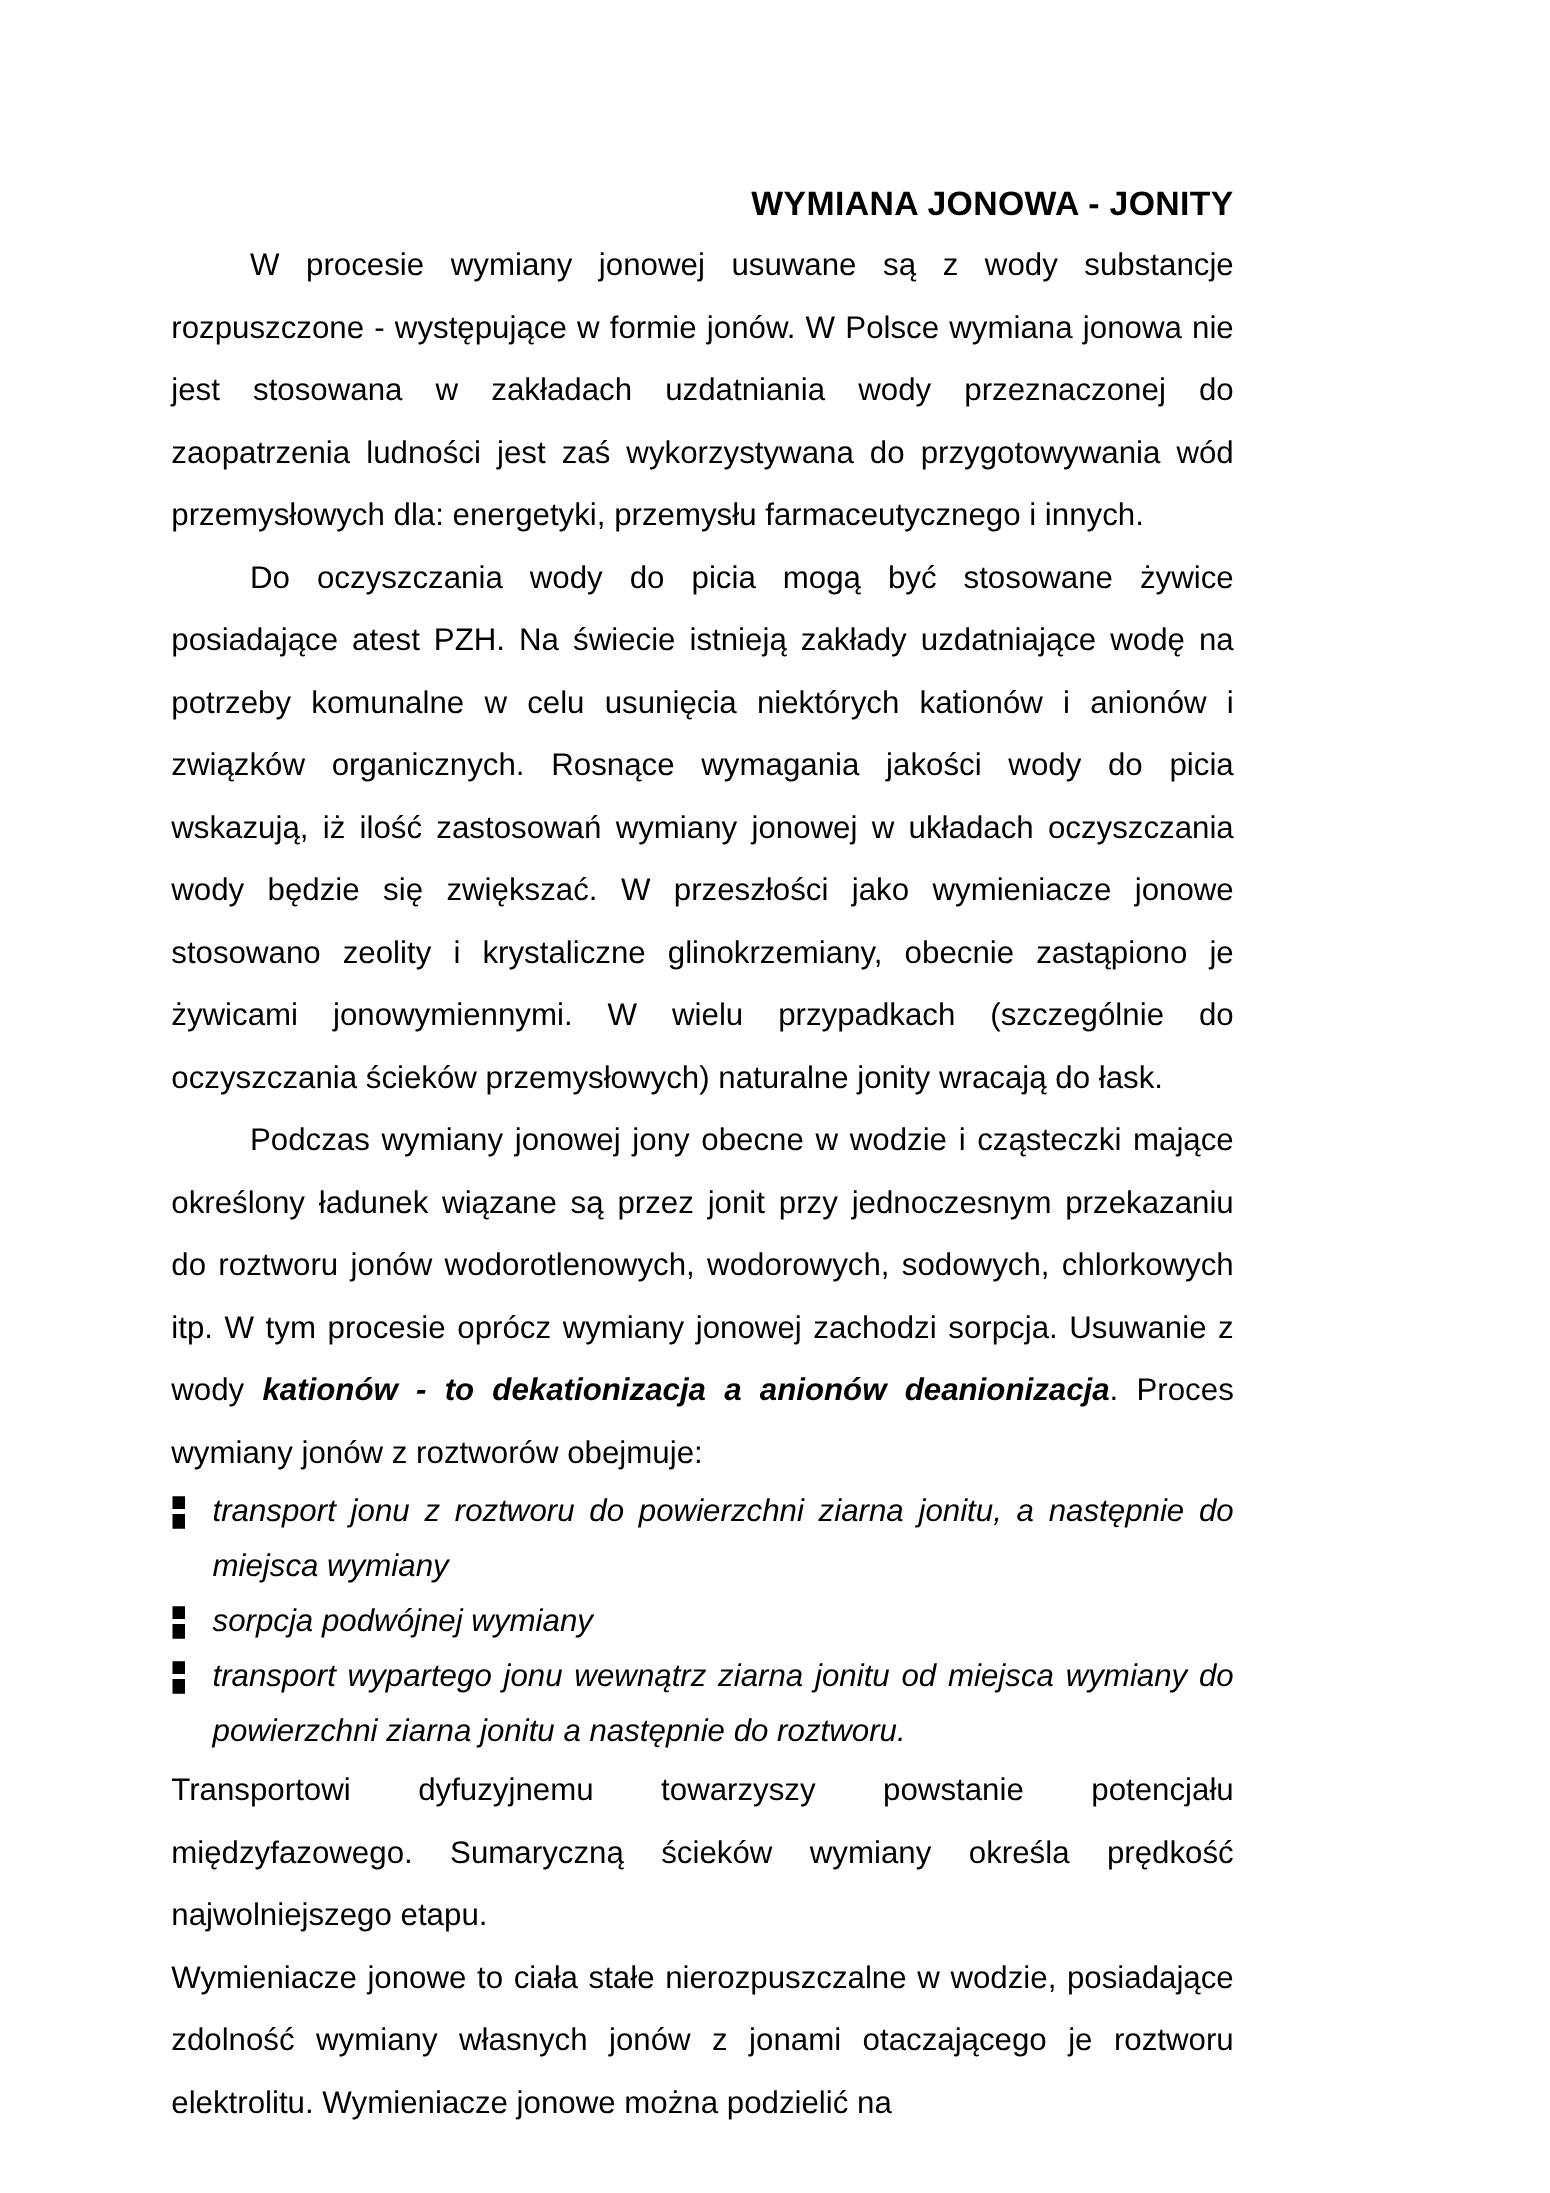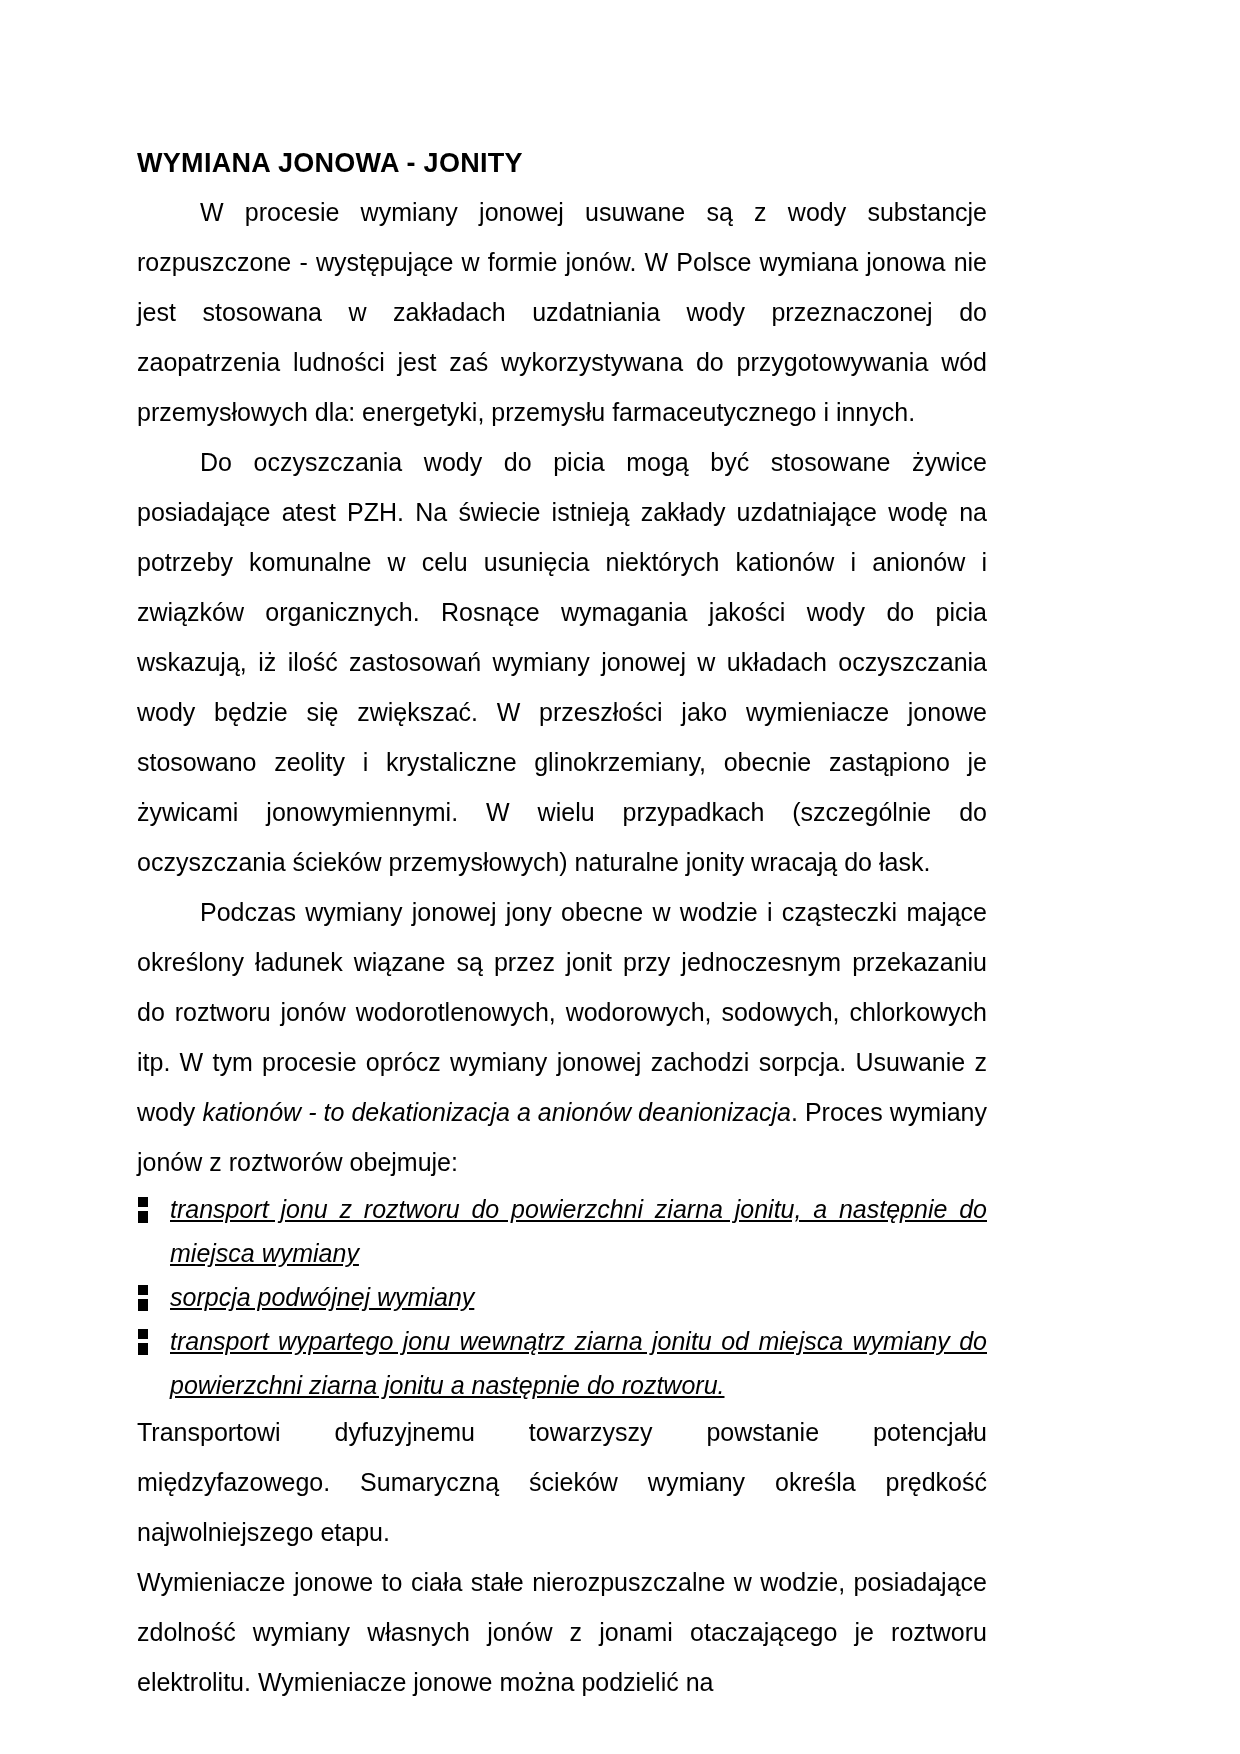--- a/index.html
+++ b/index.html
@@ -13,52 +13,51 @@
   }
   .page {
     width: 1240px;
     height: 1754px;
     background: #ffffff;
     padding: 141px 253px 0 137px;
   }
   .doc-title {
     font-size: 27px;
     font-weight: bold;
-    text-align: left;
+    text-align: right;
     line-height: 44px;
     margin-bottom: 2px;
     letter-spacing: 0.3px;
   }
   p.para {
     font-size: 25px;
     line-height: 50px;
     text-align: justify;
   }
   p.first-indent { text-indent: 63px; }
   ul.bullet-list {
     list-style: none;
   }
   ul.bullet-list li {
     position: relative;
     padding-left: 33px;
     font-size: 25px;
     line-height: 44px;
     text-align: justify;
     font-style: italic;
-    text-decoration: underline;
   }
   .bullet-glyph {
     position: absolute;
     left: 1px;
     top: 10px;
     width: 10px;
     height: 26px;
     background: linear-gradient(to bottom, #000 0%, #000 40%, #fff 40%, #fff 54%, #000 54%, #000 100%);
   }
-  .italic { font-style: italic; }
+  .italic { font-style: italic; font-weight: bold; }
   .bold { font-weight: normal; }
 </style>
 </head>
 <body>
 
 <div class="page">
 
   <h1 class="doc-title">WYMIANA JONOWA - JONITY</h1>
 
   <p class="para first-indent">W procesie wymiany jonowej usuwane są z wody substancje rozpuszczone - występujące w formie jonów. W Polsce wymiana jonowa nie jest stosowana w zakładach uzdatniania wody przeznaczonej do zaopatrzenia ludności jest zaś wykorzystywana do przygotowywania wód przemysłowych dla: energetyki, przemysłu farmaceutycznego i innych.</p>

